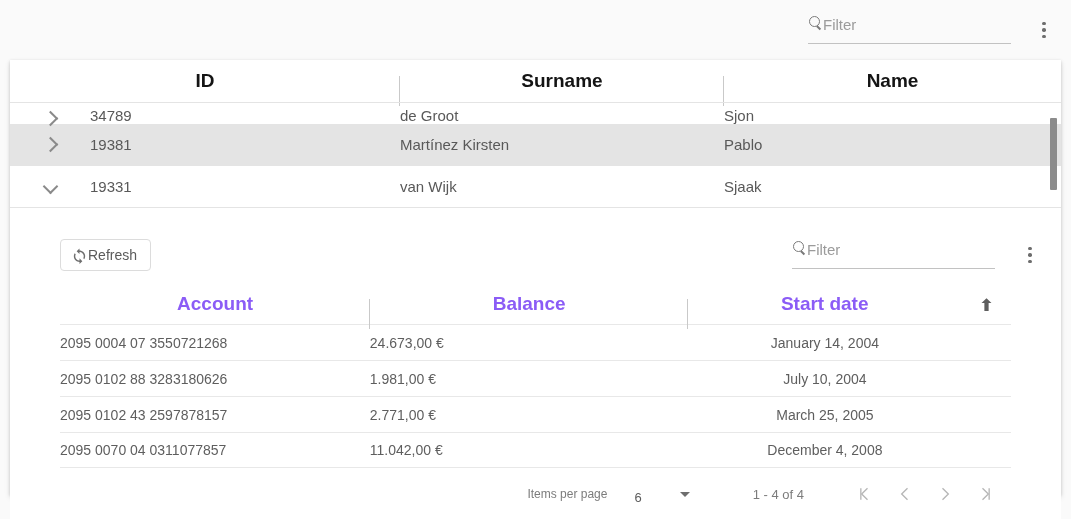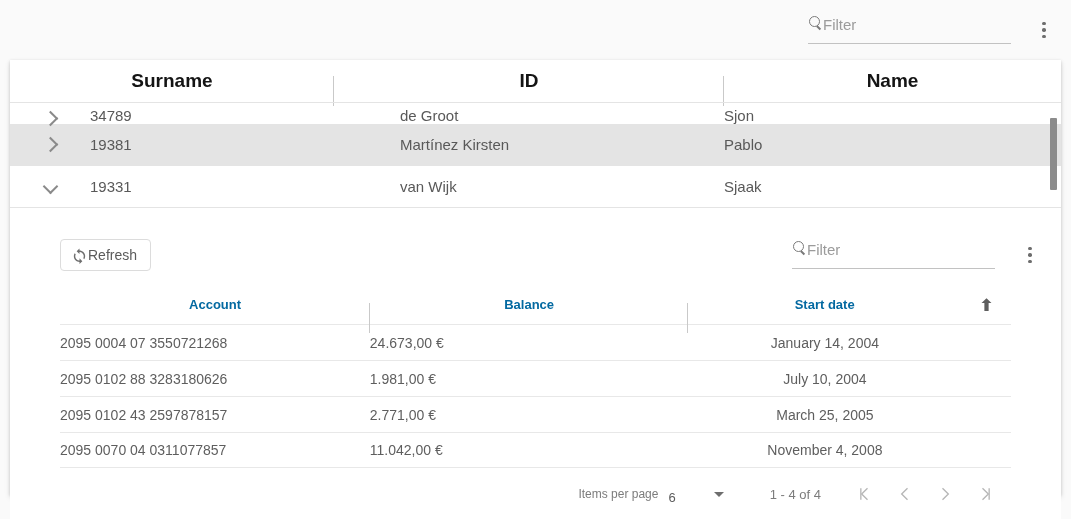--- a/index.html
+++ b/index.html
@@ -218,23 +218,23 @@
     margin: 0 50px 0 50px;
   }
 
   .inner-head {
     display: flex;
     align-items: center;
     height: 40px;
     position: relative;
   }
   .inner-head .hcell {
-    font-size: 13px;
+    font-size: 19px;
     font-weight: bold;
-    color: #0369a1;
+    color: #8b5cf6;
     text-align: center;
     position: relative;
   }
   .col-account  { width: 318px; }
   .col-balance  { width: 326px; }
   .col-startdate{ width: 280px; }
   .col-sort     { width: 51px; display: flex; align-items: center; justify-content: center; }
 
   .sort-arrow {
     width: 17px; height: 17px;
@@ -255,21 +255,21 @@
   .icell-startdate { width: 280px; text-align: center; }
   .icell-pad       { width: 51px; }
 
   
   .paginator {
     display: flex;
     align-items: center;
     justify-content: flex-end;
     height: 52px;
     padding-right: 60px;
-    gap: 0;
+    gap: 17px;
     font-size: 12px;
     color: #7c7c7c;
   }
   .ipp-label { font-size: 12px; color: #7c7c7c; }
   .ipp-select {
     display: flex;
     align-items: center;
     margin-left: 10px;
     cursor: pointer;
   }
@@ -304,26 +304,26 @@
     <div class="kebab">
       <i></i>
       <i></i>
       <i></i>
     </div>
   </div>
 
   <div class="outer-card">
 
     <div class="outer-head">
+      <div class="hcell col-id">
+        <span>ID</span>
+        <span class="vdiv"></span>
+      </div>
       <div class="hcell col-surname">
         <span>Surname</span>
-        <span class="vdiv"></span>
-      </div>
-      <div class="hcell col-id">
-        <span>ID</span>
         <span class="vdiv"></span>
       </div>
       <div class="hcell col-name">
         <span>Name</span>
       </div>
     </div>
 
     <div class="outer-scroll">
 
       <div class="orow partial">
@@ -422,21 +422,21 @@
         <div class="irow">
           <div class="icell-account">2095 0102 43 2597878157</div>
           <div class="icell-balance">2.771,00 €</div>
           <div class="icell-startdate">March 25, 2005</div>
           <div class="icell-pad"></div>
         </div>
 
         <div class="irow">
           <div class="icell-account">2095 0070 04 0311077857</div>
           <div class="icell-balance">11.042,00 €</div>
-          <div class="icell-startdate">November 4, 2008</div>
+          <div class="icell-startdate">December 4, 2008</div>
           <div class="icell-pad"></div>
         </div>
 
       </div>
 
       <div class="paginator">
         <span class="ipp-label">Items per page</span>
         <div class="ipp-select">
           <span class="ipp-value">6</span>
           <span class="caret"></span>

